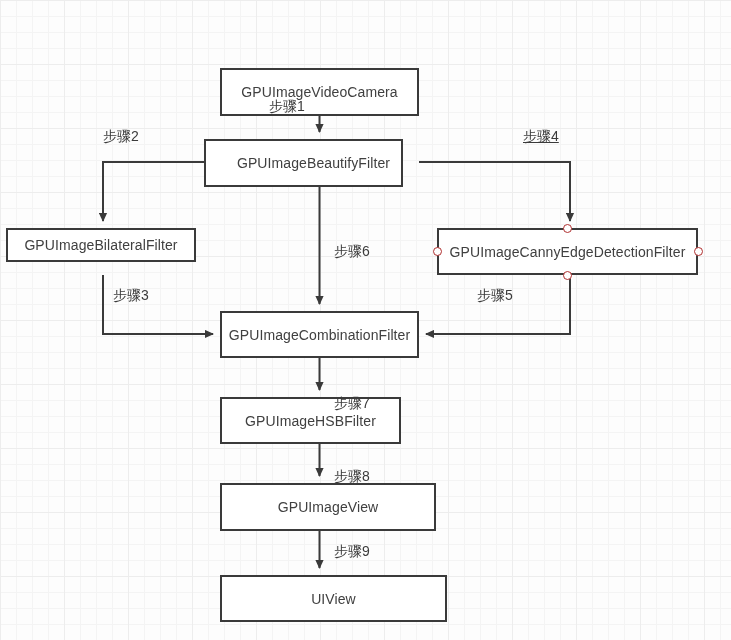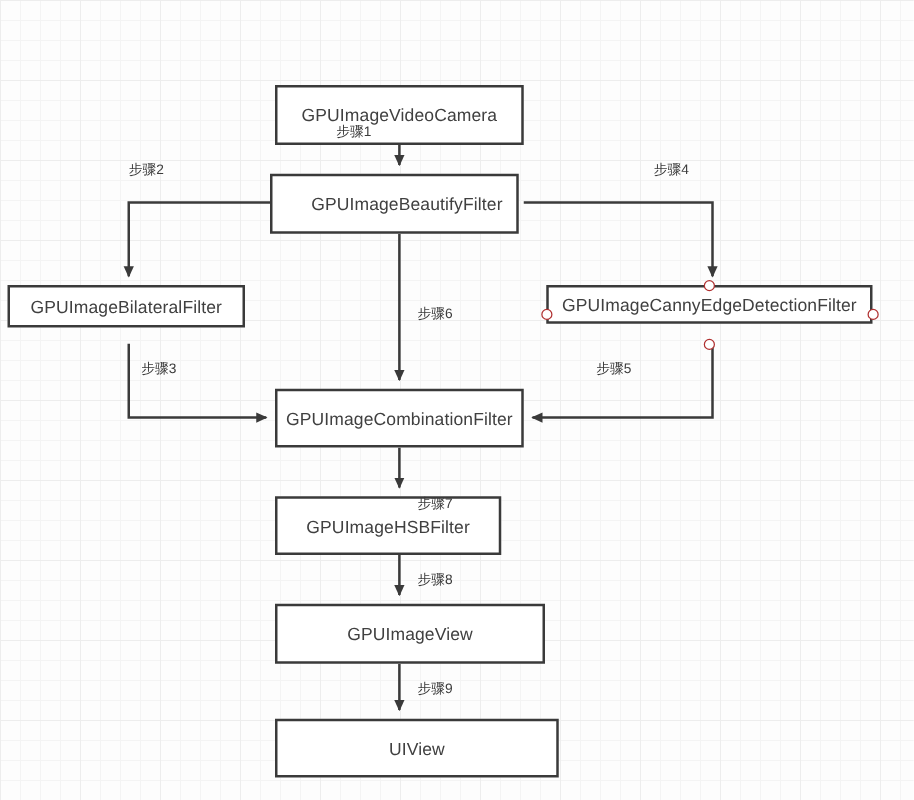--- a/index.html
+++ b/index.html
@@ -41,21 +41,21 @@
     font-size: 14px;
     letter-spacing: 0.1px;
     white-space: nowrap;
     z-index: 3;
   }
   .node-label {
     pointer-events: none;
   }
   .edge-label {
     position: absolute;
-    font-size: 11px;
+    font-size: 14px;
     color: #3b3b3b;
     white-space: nowrap;
     z-index: 4;
   }
   .port {
     position: absolute;
     width: 9px;
     height: 9px;
     box-sizing: border-box;
     border: 1.6px solid #b03030;
@@ -85,38 +85,38 @@
         <polyline points="319.5,358 319.5,390" fill="none" stroke="#3a3a3a" stroke-width="2" stroke-linejoin="miter" marker-end="url(#arrowhead)"></polyline>
         <polyline points="319.5,444 319.5,476" fill="none" stroke="#3a3a3a" stroke-width="2" stroke-linejoin="miter" marker-end="url(#arrowhead)"></polyline>
         <polyline points="319.5,531 319.5,568" fill="none" stroke="#3a3a3a" stroke-width="2" stroke-linejoin="miter" marker-end="url(#arrowhead)"></polyline>
       </g>
   </svg>
 
   <div id="labels-group">
       <div class="edge-label" style="left: 269px; top: 98px;">步骤1</div>
       <div class="edge-label" style="left: 103px; top: 128px;">步骤2</div>
       <div class="edge-label" style="left: 113px; top: 287px;">步骤3</div>
-      <div class="edge-label" style="left: 523px; top: 128px;">步骤4</div>
+      <div class="edge-label" style="left: 523px; top: 128px; text-decoration: underline;">步骤4</div>
       <div class="edge-label" style="left: 477px; top: 287px;">步骤5</div>
       <div class="edge-label" style="left: 334px; top: 243px;">步骤6</div>
       <div class="edge-label" style="left: 334px; top: 364px; margin-top: 31px;">步骤7</div>
-      <div class="edge-label" style="left: 334px; top: 456px;">步骤8</div>
+      <div class="edge-label" style="left: 334px; top: 468px;">步骤8</div>
       <div class="edge-label" style="left: 334px; top: 543px;">步骤9</div>
     </div>
   <div id="nodes-group">
       <div class="node" style="left: 220px; top: 26px; width: 199px; height: 48px; margin-top: 42px;">
         <span class="node-label">GPUImageVideoCamera</span>
       </div>
-      <div class="node" style="left: 216px; top: 139px; width: 199px; height: 48px; padding-left: 20px;">
+      <div class="node" style="left: 204px; top: 139px; width: 199px; height: 48px; padding-left: 20px;">
         <span class="node-label">GPUImageBeautifyFilter</span>
       </div>
       <div class="node" style="left: 6px; top: 228px; width: 190px; height: 34px;">
         <span class="node-label">GPUImageBilateralFilter</span>
       </div>
-      <div class="node" style="left: 437px; top: 228px; width: 261px; height: 31px;">
+      <div class="node" style="left: 437px; top: 228px; width: 261px; height: 47px;">
         <span class="node-label">GPUImageCannyEdgeDetectionFilter</span>
       </div>
       <div class="node" style="left: 220px; top: 311px; width: 199px; height: 47px;">
         <span class="node-label">GPUImageCombinationFilter</span>
       </div>
       <div class="node" style="left: 220px; top: 397px; width: 181px; height: 47px;">
         <span class="node-label">GPUImageHSBFilter</span>
       </div>
       <div class="node" style="left: 220px; top: 483px; width: 216px; height: 48px;">
         <span class="node-label">GPUImageView</span>

